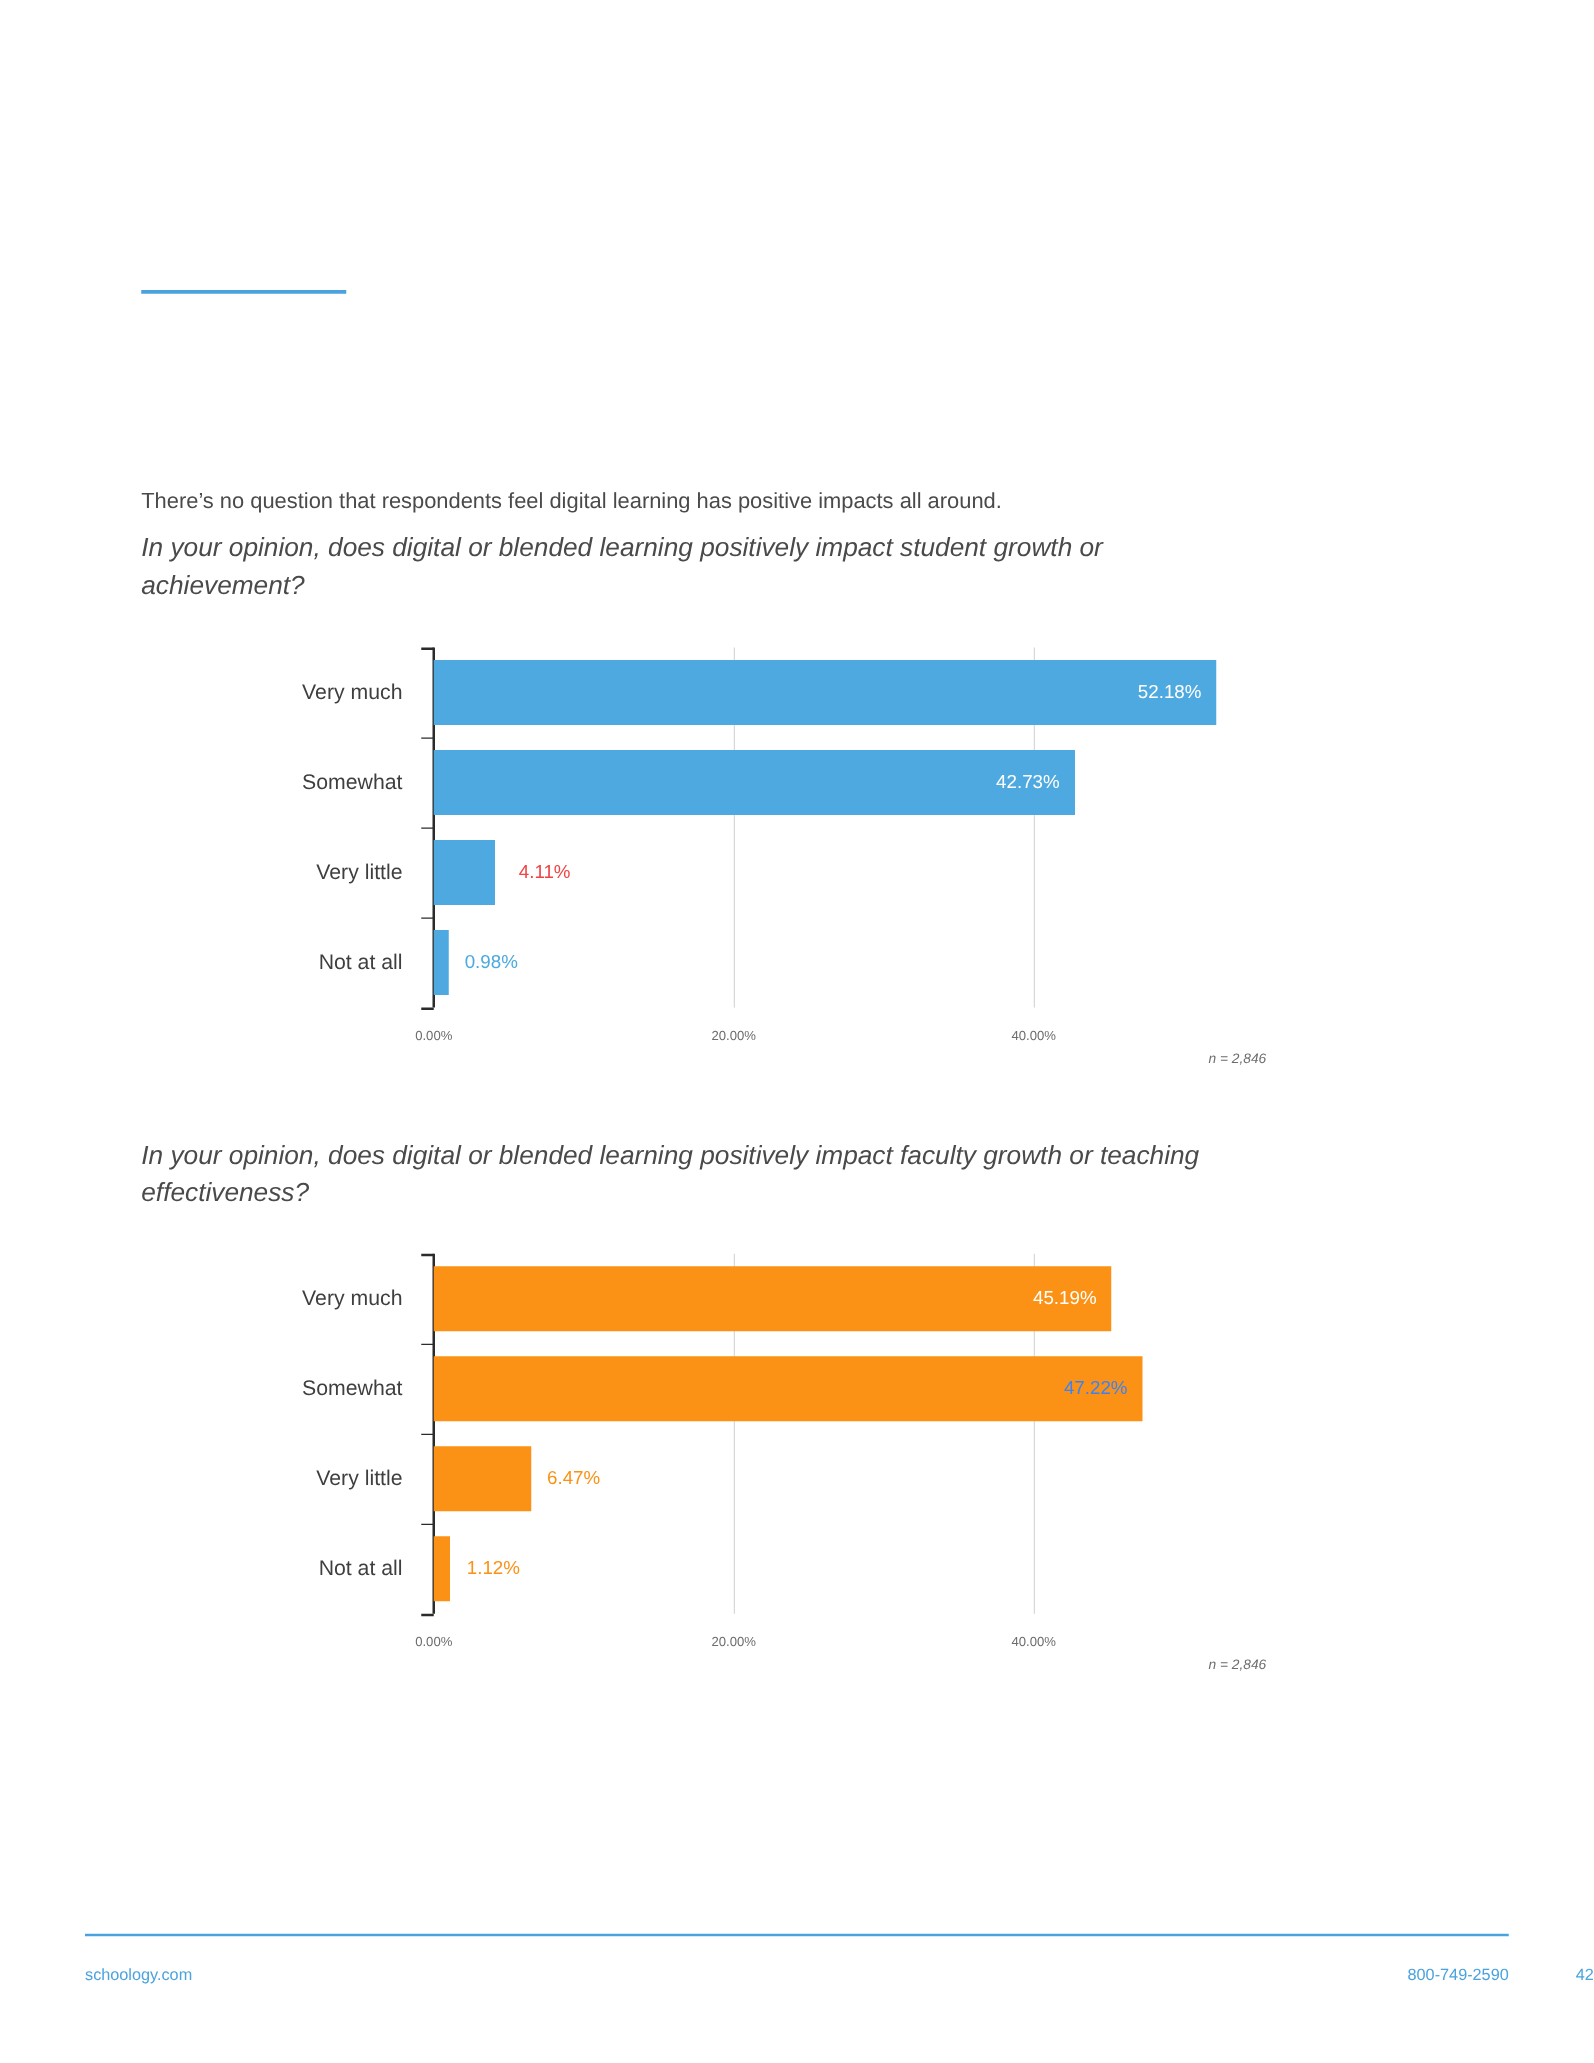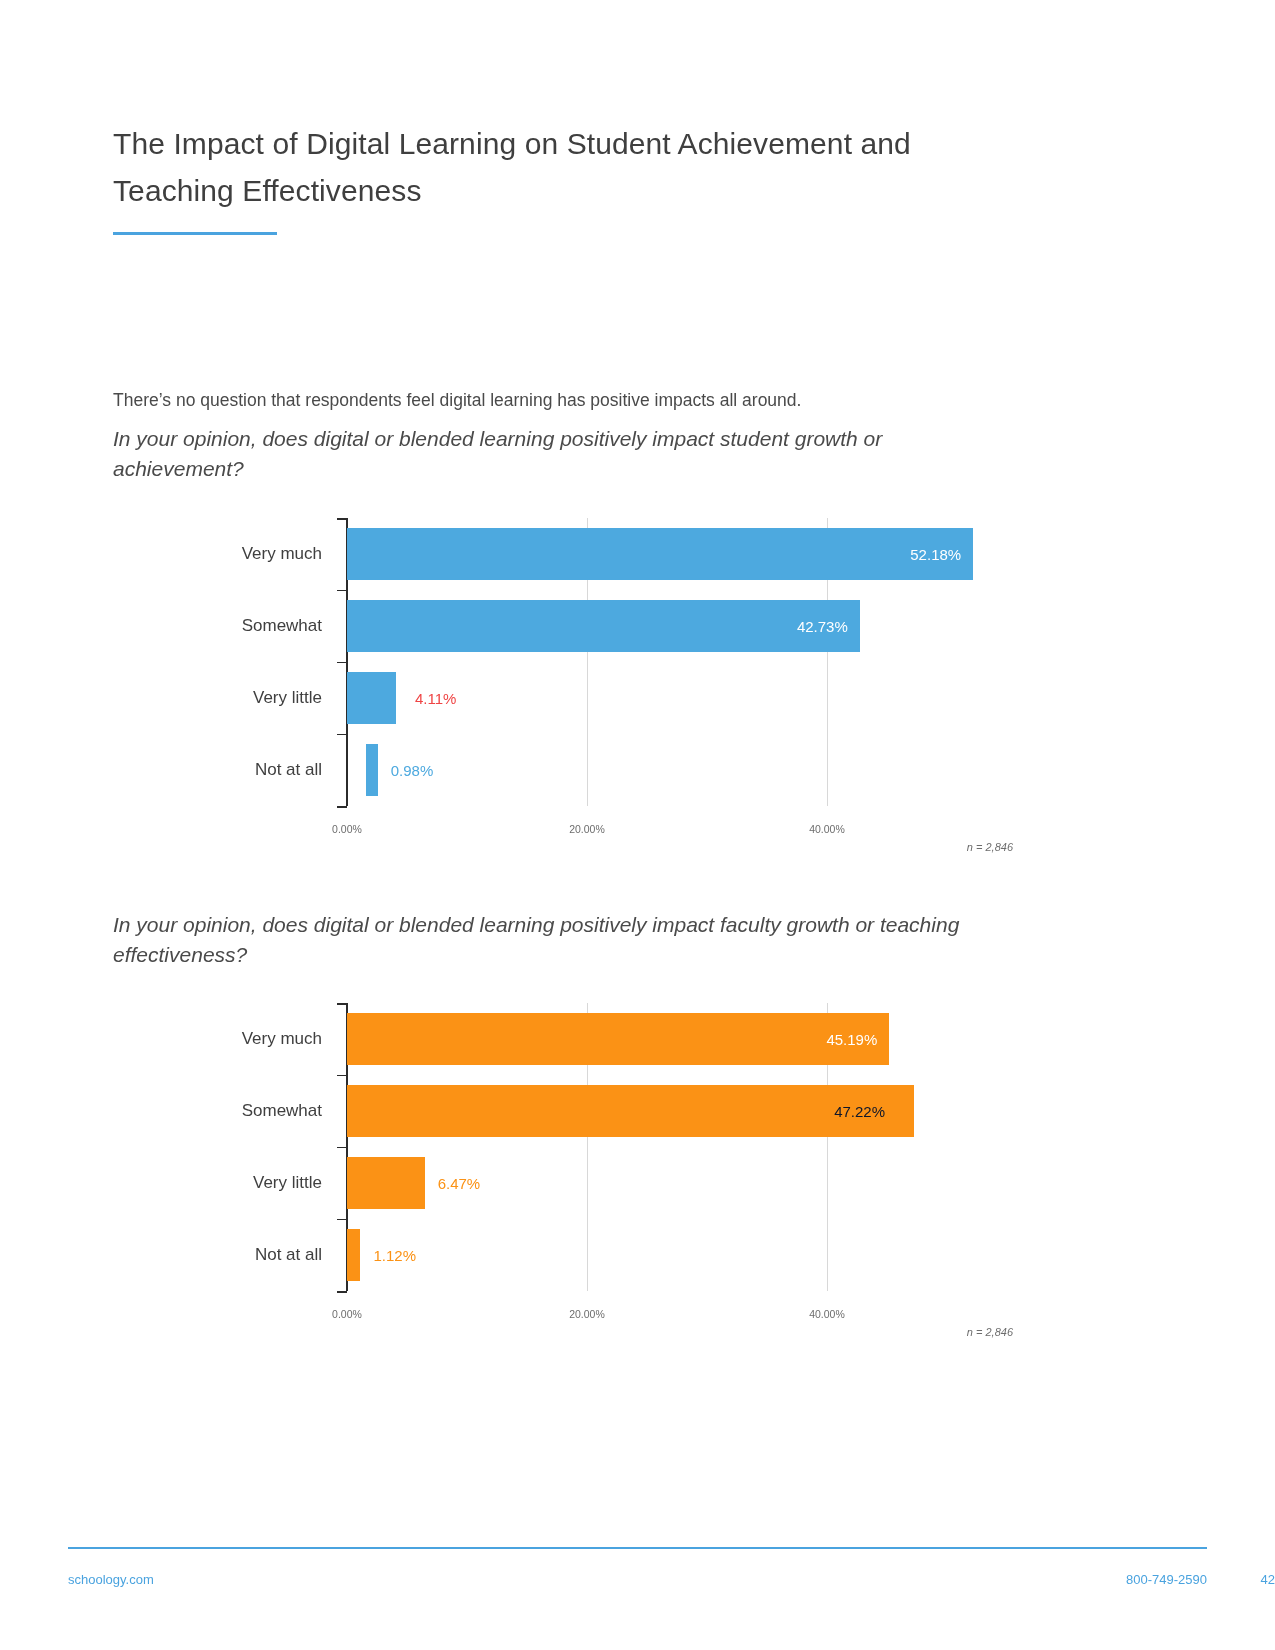--- a/index.html
+++ b/index.html
@@ -102,21 +102,20 @@
   .footer-right {
     position:absolute; right:68px; top:1572px;
     font-size:13px; color:#4aa3df;
   }
 </style>
 </head>
 <body>
 
 <div class="page">
 
-  <h1 class="title">The Impact of Digital Learning on Student Achievement and Teaching Effectiveness</h1>
   <div class="title-rule"></div>
 
   <p class="para para-2">There’s no question that respondents feel digital learning has positive impacts all around.</p>
 
   <div class="qheading q1">In your opinion, does digital or blended learning positively impact student growth or achievement?</div>
   <div class="qheading q2">In your opinion, does digital or blended learning positively impact faculty growth or teaching effectiveness?</div>
 
   <div class="chart chart-1" id="chart-1">
       <div class="axis-line"></div>
       <div class="gridline" style="left: 587px;"></div>
@@ -143,21 +142,21 @@
       <div class="cat-wrap" style="top: 157px;">
         <div class="cat-label">Very little</div>
       </div>
       <div class="row" style="left: 347px; top: 157px;">
         <div class="bar" style="width: 49.32px; background: rgb(77, 169, 223);"></div>
         <div class="bar-outlabel" style="left: 68px; color: #ef4444;">4.11%</div>
       </div>
       <div class="cat-wrap" style="top: 229px;">
         <div class="cat-label">Not at all</div>
       </div>
-      <div class="row" style="left: 347px; top: 229px; margin-left: 19px;">
+      <div class="row" style="left: 347px; top: 229px;">
         <div class="bar" style="width: 11.76px; background: rgb(77, 169, 223);"></div>
         <div class="bar-outlabel" style="left: 24.76px; color: rgb(77, 169, 223);">0.98%</div>
       </div>
       <div class="xtick" style="left: 347px;">0.00%</div>
       <div class="xtick" style="left: 587px;">20.00%</div>
       <div class="xtick" style="left: 827px;">40.00%</div>
       <div class="nnote">n = 2,846</div>
     </div>
   <div class="chart chart-2" id="chart-2">
       <div class="axis-line"></div>
@@ -173,21 +172,21 @@
       </div>
       <div class="row" style="left: 347px; top: 13px;">
         <div class="bar" style="width: 542.28px; background: rgb(251, 146, 21);"></div>
         <div class="bar-inlabel" style="right: auto; left: 530.28px; transform: translate(-100%, -50%); top: 50%; color: rgb(255, 255, 255);">45.19%</div>
       </div>
       <div class="cat-wrap" style="top: 85px;">
         <div class="cat-label">Somewhat</div>
       </div>
       <div class="row" style="left: 347px; top: 85px;">
         <div class="bar" style="width: 566.64px; background: rgb(251, 146, 21);"></div>
-        <div class="bar-inlabel" style="right: auto; left: 538px; transform: translate(-100%, -50%); top: 50%; color: #0f172a;">47.22%</div>
+        <div class="bar-inlabel" style="right: auto; left: 555px; transform: translate(-100%, -50%); top: 50%; color: #3b82f6;">47.22%</div>
       </div>
       <div class="cat-wrap" style="top: 157px;">
         <div class="cat-label">Very little</div>
       </div>
       <div class="row" style="left: 347px; top: 157px;">
         <div class="bar" style="width: 77.64px; background: rgb(251, 146, 21);"></div>
         <div class="bar-outlabel" style="left: 90.64px; color: rgb(251, 146, 21);">6.47%</div>
       </div>
       <div class="cat-wrap" style="top: 229px;">
         <div class="cat-label">Not at all</div>

